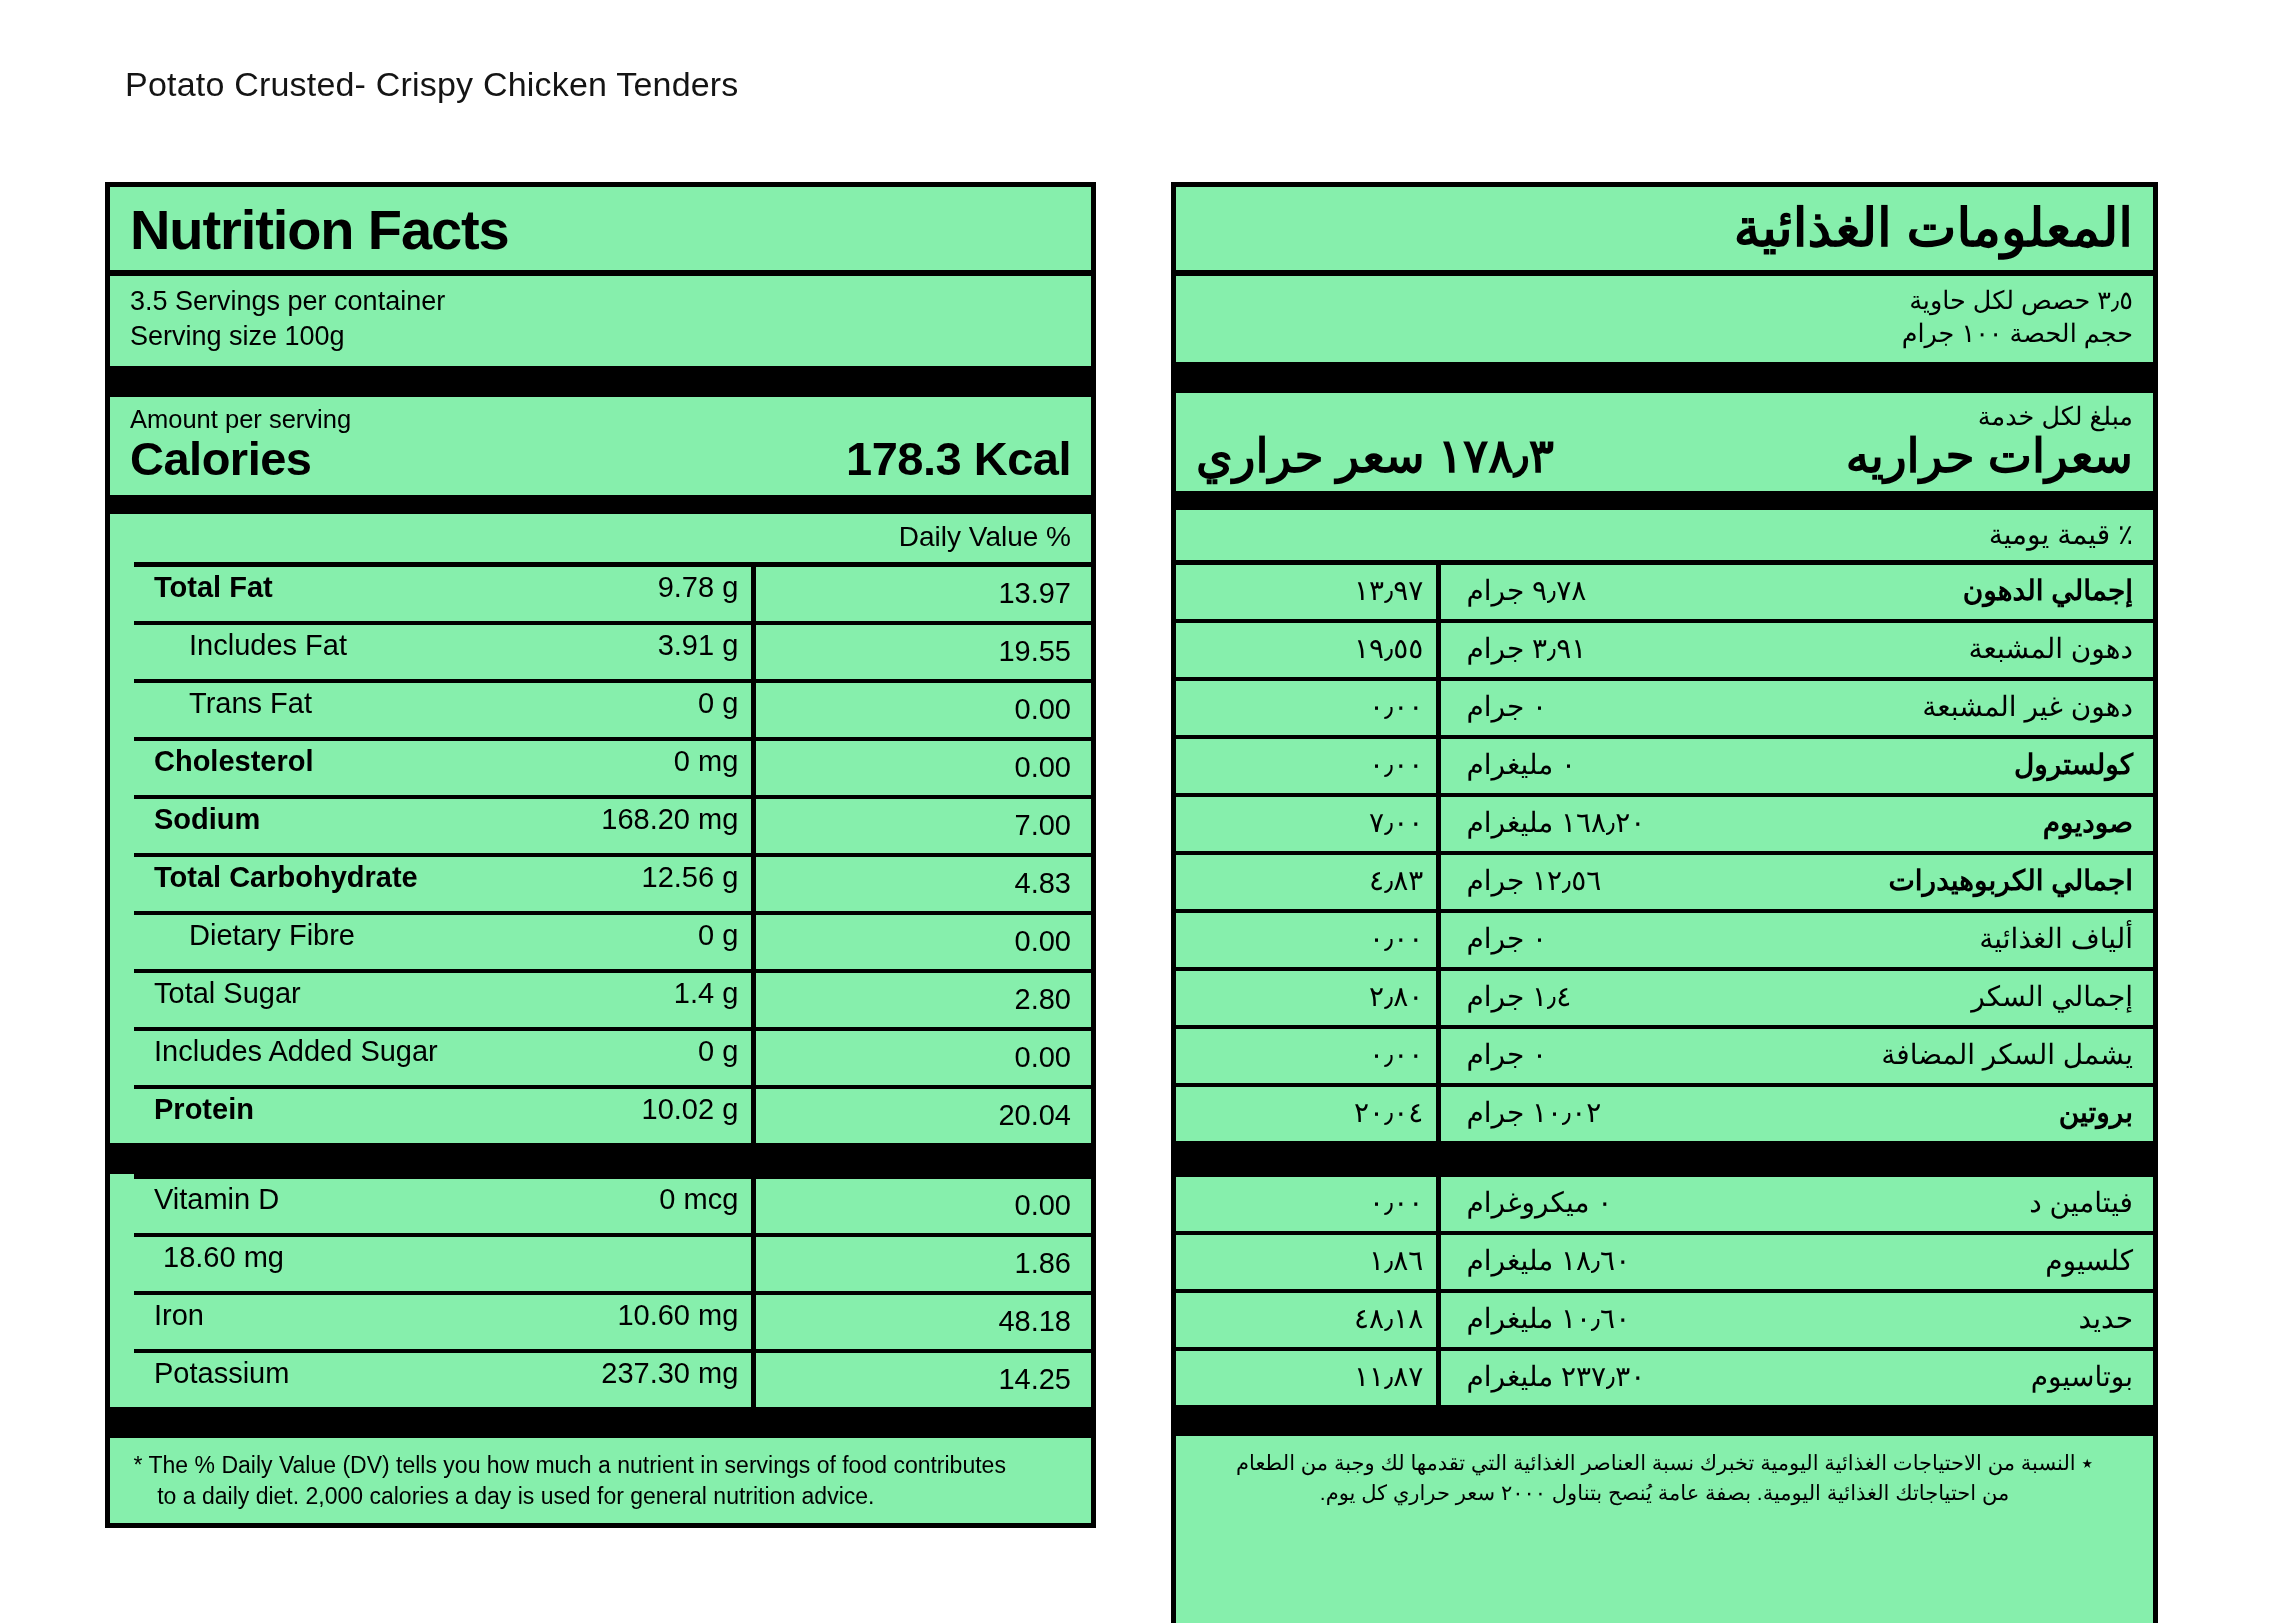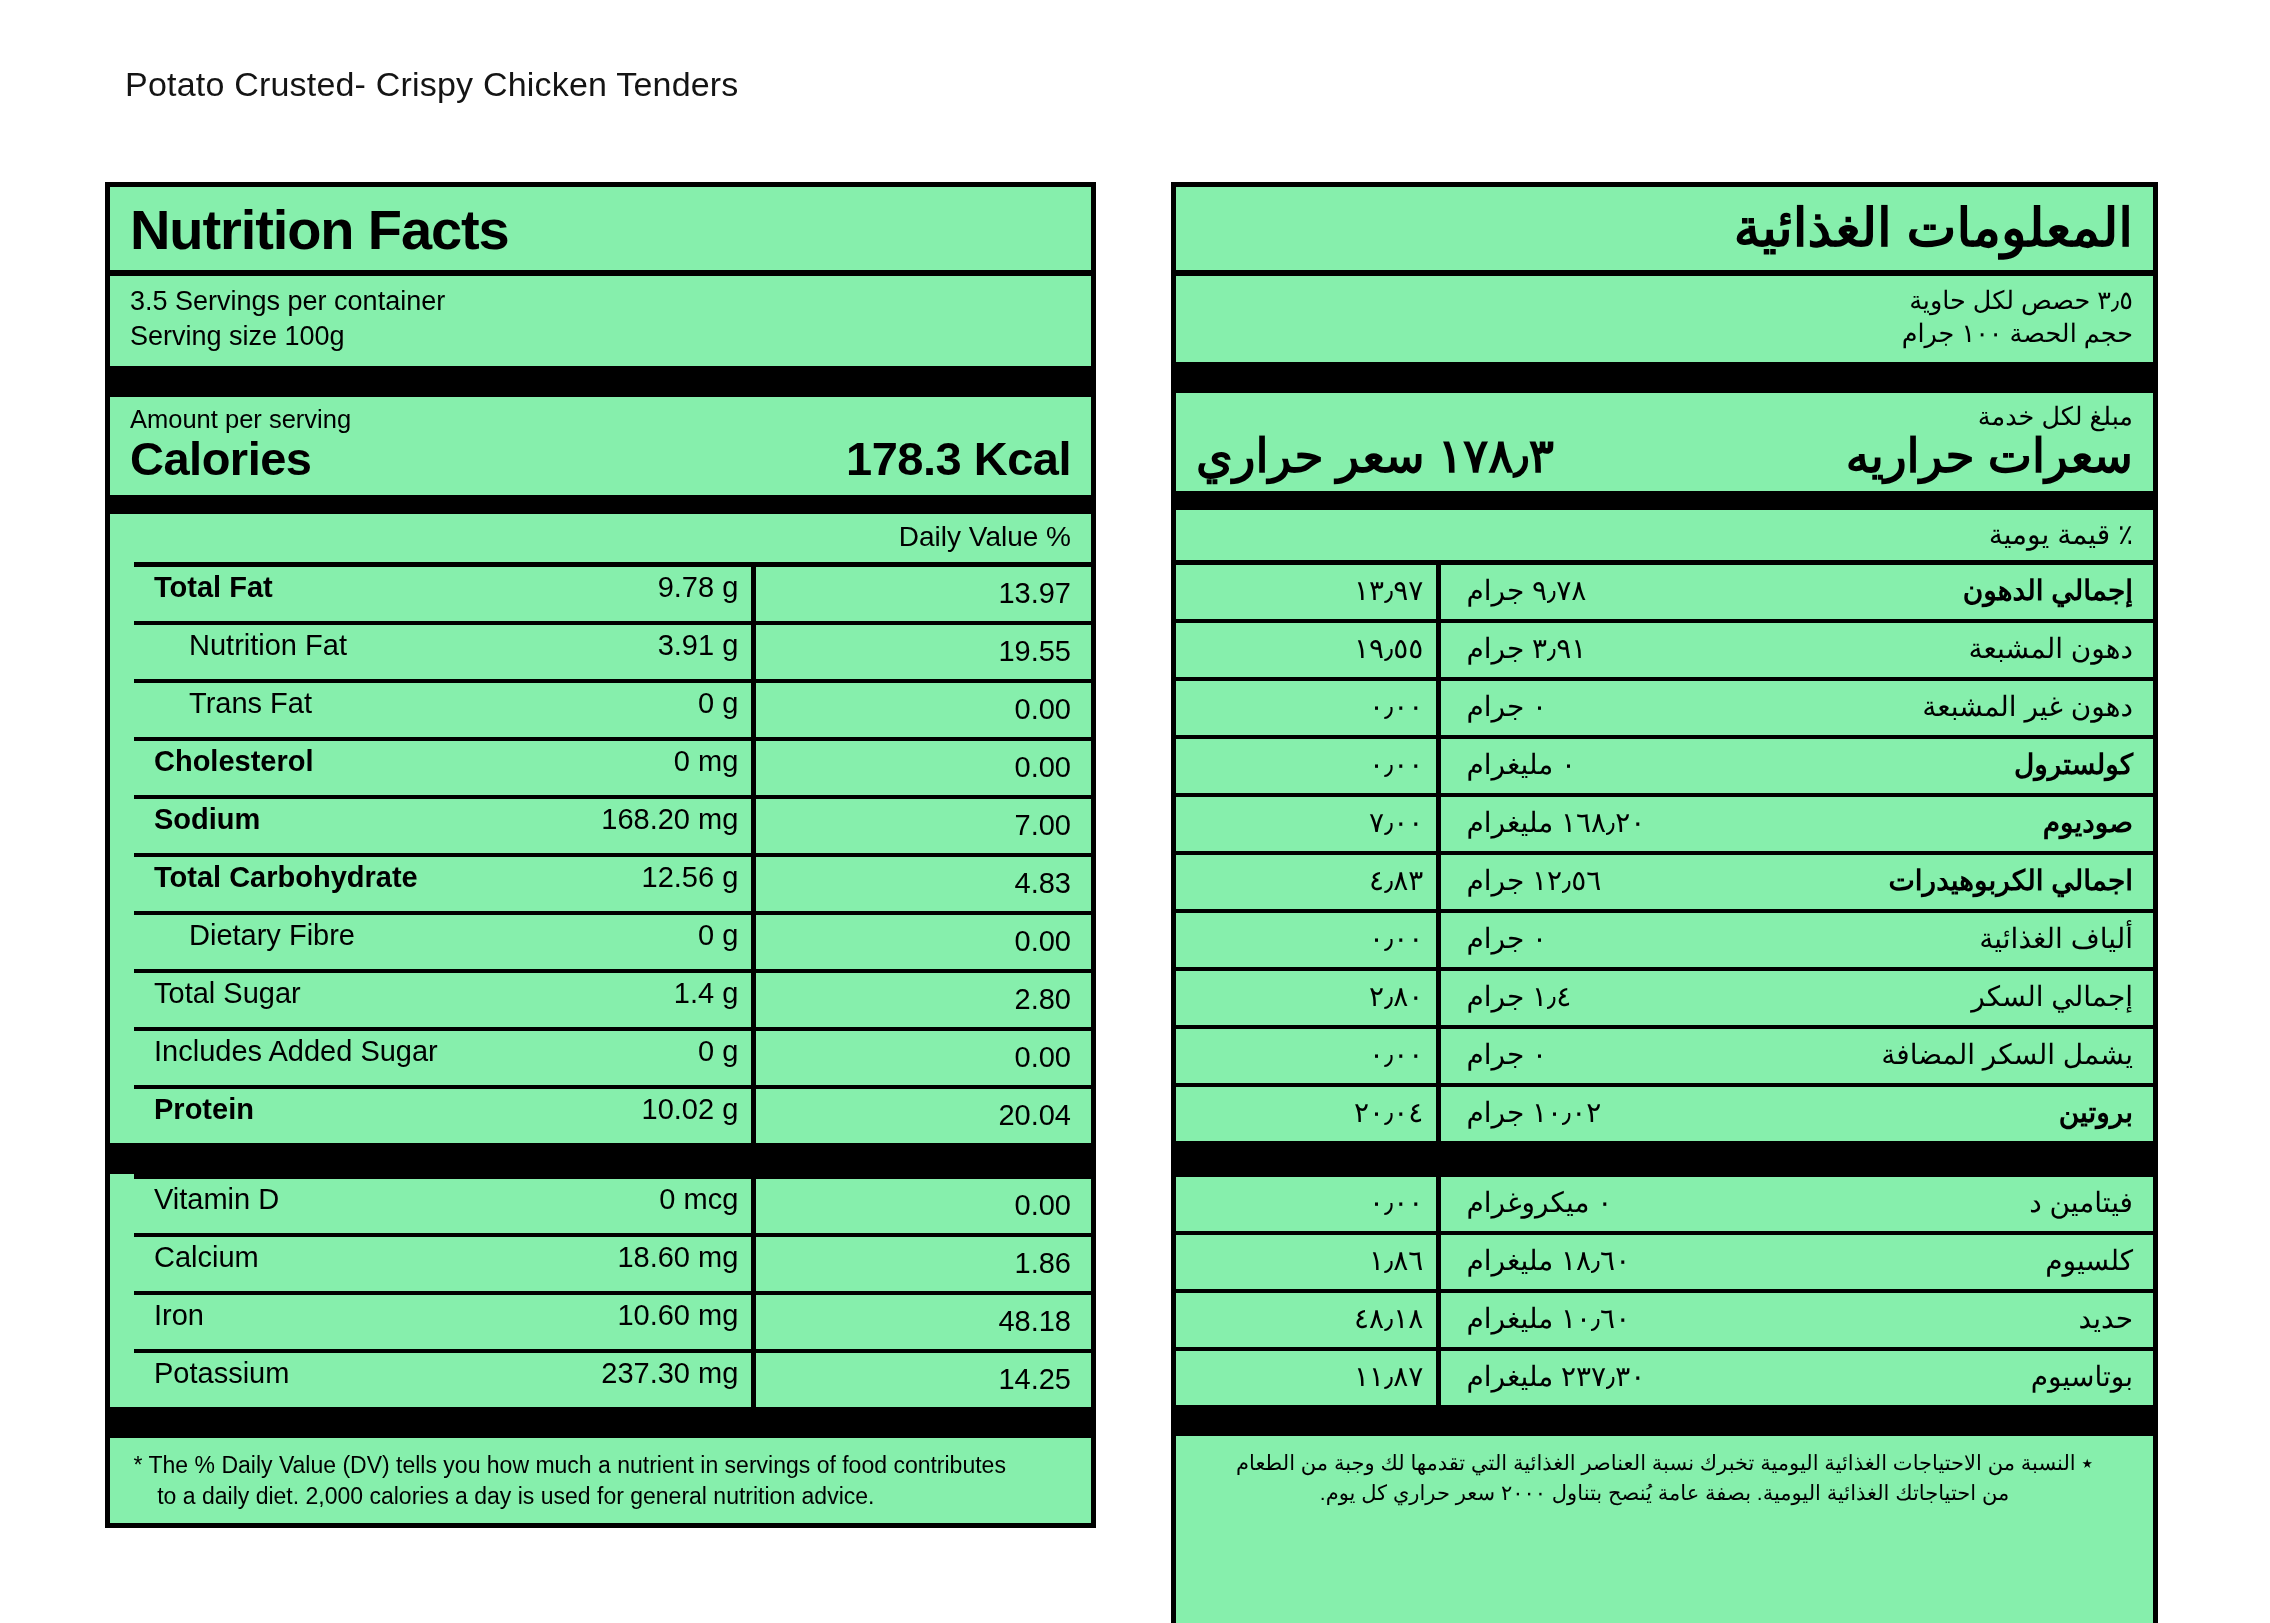--- a/index.html
+++ b/index.html
@@ -198,21 +198,21 @@
     <div class="rows" id="en-rows">
         <div class="nrow first">
           <div class="ncell-left">
             <span class="n-name bold">Total Fat</span>
             <span class="n-amt">9.78 g</span>
           </div>
           <div class="ncell-right">13.97</div>
         </div>
         <div class="nrow">
           <div class="ncell-left">
-            <span class="n-name indent">Nutrition Fat</span>
+            <span class="n-name indent">Includes Fat</span>
             <span class="n-amt">3.91 g</span>
           </div>
           <div class="ncell-right">19.55</div>
         </div>
         <div class="nrow">
           <div class="ncell-left">
             <span class="n-name indent">Trans Fat</span>
             <span class="n-amt">0 g</span>
           </div>
           <div class="ncell-right">0.00</div>
@@ -273,21 +273,20 @@
     <div class="rows" id="en-micro-rows">
         <div class="nrow first">
           <div class="ncell-left">
             <span class="n-name">Vitamin D</span>
             <span class="n-amt">0 mcg</span>
           </div>
           <div class="ncell-right">0.00</div>
         </div>
         <div class="nrow">
           <div class="ncell-left">
-            <span class="n-name">Calcium</span>
             <span class="n-amt">18.60 mg</span>
           </div>
           <div class="ncell-right">1.86</div>
         </div>
         <div class="nrow">
           <div class="ncell-left">
             <span class="n-name">Iron</span>
             <span class="n-amt">10.60 mg</span>
           </div>
           <div class="ncell-right">48.18</div>

